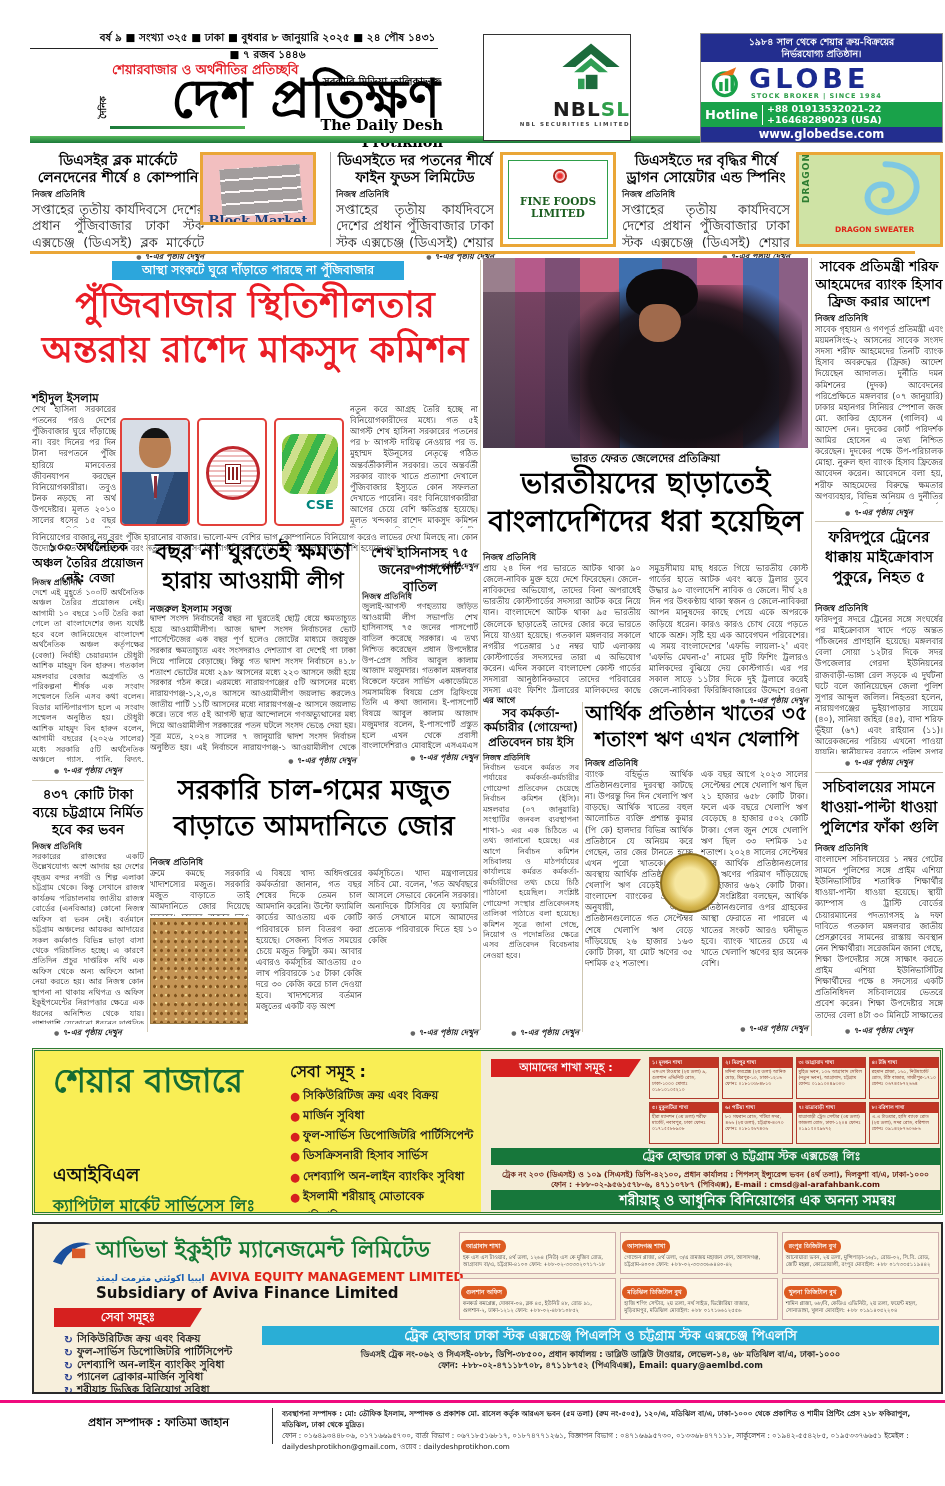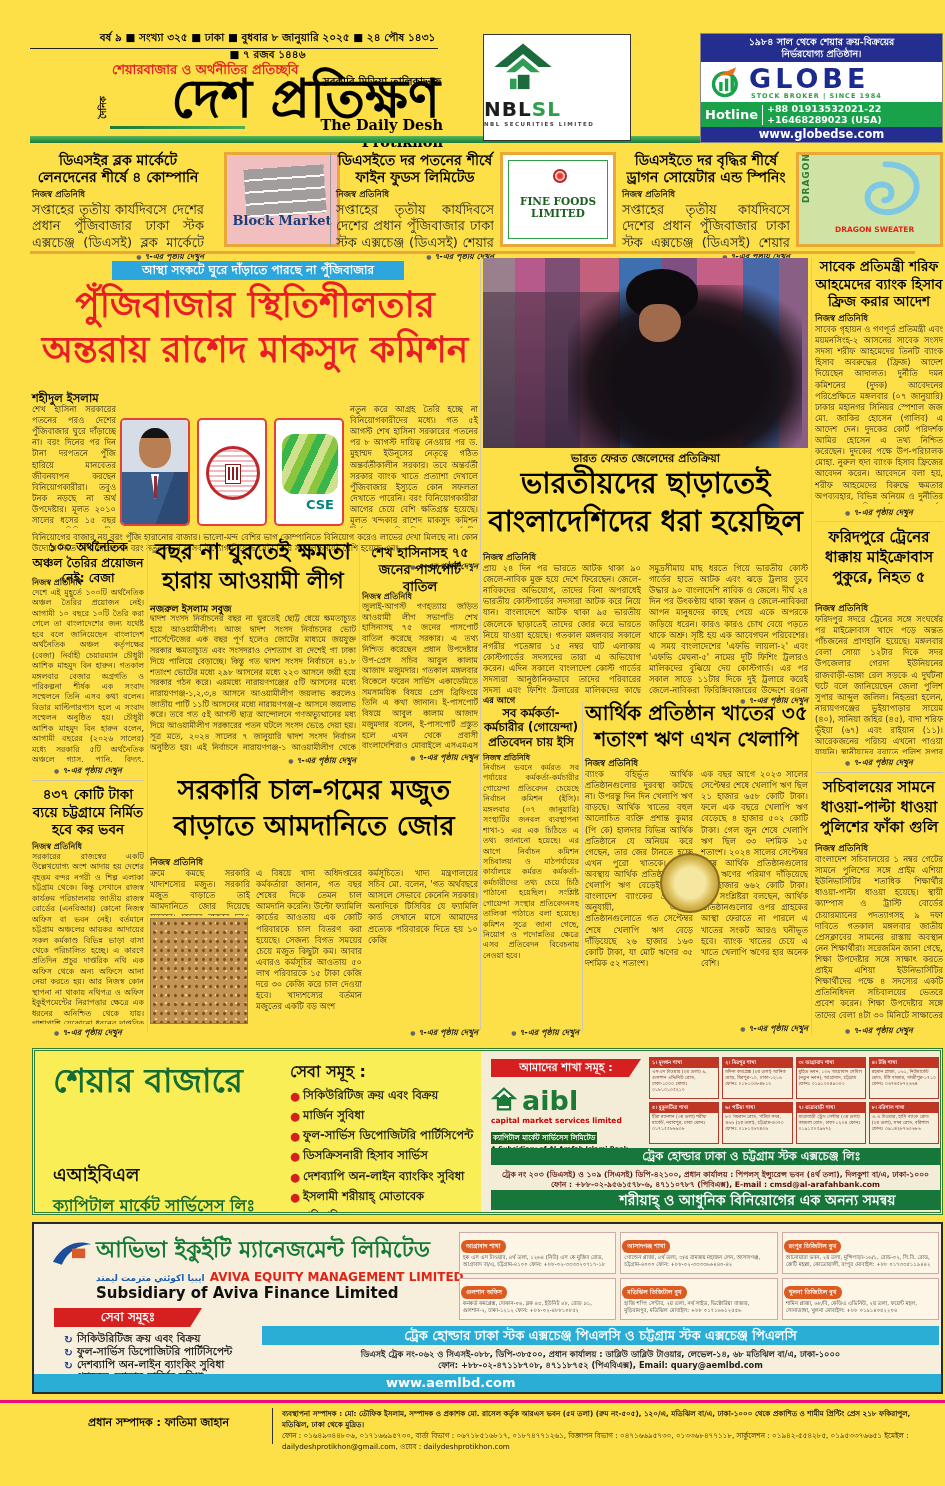--- a/index.html
+++ b/index.html
@@ -1,18 +1,18 @@
 <!DOCTYPE html>
 <html><head>
 <meta charset="utf-8">
 <style>
 *{box-sizing:border-box;margin:0;padding:0}
 html,body{background:#e9e4d5}
 body{font-family:"DejaVu Sans","Liberation Sans",sans-serif}
-.page{position:relative;width:945px;height:1486px;margin:0 auto;background:#fde047;overflow:hidden}
+.page{position:relative;width:945px;height:1486px;margin:0 auto;background:#ffffff;overflow:hidden}
 .s{position:absolute}
 .hd{font-weight:800;text-align:center;color:#000;line-height:1.2}
 .rep{font-weight:800;font-size:8.5px;color:#111}
 .bd{font-size:8.3px;line-height:1.34;text-align:justify;color:#1c1c1c;overflow:hidden}
 .jmp{font-size:8px;font-weight:800;font-style:italic;text-align:right;color:#111;white-space:nowrap}
 .jmp .dot{font-size:6px;color:#666;font-style:normal}
 .vr{position:absolute;width:1px;background:#cfc7b2}
 .hr{position:absolute;height:1px;background:#cfc7b2}
 .kicker{background:#2ca6dc;color:#fff;font-weight:800;text-align:center}
 .redline{color:#ea1d25}
@@ -50,21 +50,21 @@
   <div class="s" style="left:95px;top:30px;width:345px;text-align:center;font-size:10.5px;font-weight:700">বর্ষ ৯ ■ সংখ্যা ৩২৫ ■ ঢাকা ■ বুধবার ৮ জানুয়ারি ২০২৫ ■ ২৪ পৌষ ১৪৩১ ■ ৭ রজব ১৪৪৬</div>
   <div class="s" style="left:30px;top:48px;width:408px;height:1px;background:#222"></div>
   <div class="s" style="left:112px;top:60px;width:230px;color:#e31e25;font-size:13px;font-weight:800">শেয়ারবাজার ও অর্থনীতির প্রতিচ্ছবি</div>
   <div class="s" style="left:316px;top:74px;width:125px;font-size:10.5px;font-weight:800;text-align:right">সরকারি মিডিয়া তালিকাভুক্ত</div>
   <div class="s" style="left:92px;top:100px;font-size:9px;font-weight:800;transform:rotate(-90deg)">দৈনিক</div>
   <div class="s" style="left:100px;top:70px;width:340px;text-align:right;font-size:53px;font-weight:900;color:#000;line-height:1.1">দেশ প্রতিক্ষণ</div>
   <div class="s" style="left:110px;top:126px;width:135px;height:3px;background:linear-gradient(90deg,#1b7a3a,#4caf50)"></div>
   <div class="s" style="left:248px;top:116px;width:195px;font-family:'DejaVu Serif',serif;font-size:14.5px;font-weight:700;text-align:right">The Daily Desh Protikhon</div>
   <div class="s" style="left:30px;top:136px;width:885px;height:7px;background:linear-gradient(#58b85c,#1b7a3a)"></div>
 
-  <div class="s" style="left:483px;top:34px;width:148px;height:107px;background:#fff;border:1px solid #333;text-align:left">
+  <div class="s" style="left:483px;top:34px;width:148px;height:107px;background:#fff;border:1px solid #333;text-align:right">
     <div style="margin-top:6px">
       <svg width="78" height="52" viewBox="0 0 60 40">
           <path d="M30 2 8 20h10l12-10 12 10h10z" fill="#1c6b3c"></path>
           <path d="M30 13 17 24h7l6-5 6 5h7z" fill="#2f9e54"></path>
           <rect x="26" y="26" width="9" height="11" fill="#1c6b3c"></rect>
           <rect x="20" y="29" width="5" height="8" fill="#2f9e54"></rect>
         </svg>
     </div>
     <div style="font-size:20px;font-weight:900;letter-spacing:1px"><span style="color:#1d1d1d">NBL</span><span style="color:#2e9e49">SL</span></div>
     <div style="font-size:5.5px;font-weight:700;letter-spacing:1.5px;color:#444">NBL SECURITIES LIMITED</div>
@@ -96,21 +96,21 @@
     </div>
     <div style="height:17px;color:#fff;font-size:11.5px;font-weight:800;text-align:center">www.globedse.com</div>
   </div>
 
   <div class="s" style="left:32px;top:152px;width:172px">
     <div class="brief-h">ডিএসইর ব্লক মার্কেটে লেনদেনের শীর্ষে ৪ কোম্পানি</div>
     <div class="rep" style="margin-top:2px">নিজস্ব প্রতিনিধি</div>
     <div class="brief-b" style="height:48px">সপ্তাহের তৃতীয় কার্যদিবসে দেশের প্রধান পুঁজিবাজার ঢাকা স্টক এক্সচেঞ্জ (ডিএসই) ব্লক মার্কেটে ভিন্ন ভিন্ন খাতের ২৮টি কোম্পানির শেয়ার লেনদেন হয়েছে। কোম্পানিগুলো হলো:</div>
     <div class="jmp"><span class="dot">●</span> <span>৭-এর পৃষ্ঠায় দেখুন</span></div>
   </div>
-  <div class="adborder" style="left:224px;top:152px;width:116px;height:95px;background:#f2bfc0">
+  <div class="adborder" style="left:200px;top:152px;width:116px;height:73px;background:#f2bfc0">
     <div style="position:absolute;left:18px;top:12px;width:80px;height:48px;background:repeating-linear-gradient(#9a9a9a 0 10px,#fff 10px 12px),repeating-linear-gradient(90deg,#8d8d8d 0 18px,#fff 18px 20px);opacity:.9;transform:rotate(-4deg)"></div>
     <div style="position:absolute;left:0;right:0;top:58px;text-align:center;font-family:'DejaVu Serif',serif;font-size:13px;font-weight:800;color:#1a3f7a">Block Market</div>
   </div>
   <div class="vr" style="left:330px;top:152px;height:95px;background:#999"></div>
   <div class="s" style="left:336px;top:152px;width:158px">
     <div class="brief-h">ডিএসইতে দর পতনের শীর্ষে ফাইন ফুডস লিমিটেড</div>
     <div class="rep" style="margin-top:2px">নিজস্ব প্রতিনিধি</div>
     <div class="brief-b" style="height:48px">সপ্তাহের তৃতীয় কার্যদিবসে দেশের প্রধান পুঁজিবাজার ঢাকা স্টক এক্সচেঞ্জ (ডিএসই) শেয়ার দর পতনের শীর্ষে এসেছে খাদ্য ও আনুষঙ্গিক খাতের কোম্পানি ফাইন ফুডস লিমিটেড।</div>
     <div class="jmp"><span class="dot">●</span> <span>৭-এর পৃষ্ঠায় দেখুন</span></div>
   </div>
@@ -249,30 +249,20 @@
       <ul class="svc" style="position:absolute;left:255px;top:34px;width:185px;font-size:11.5px;line-height:1.75">
         <li><span class="blt">●</span><span>সিকিউরিটিজ ক্রয় এবং বিক্রয়</span></li>
         <li><span class="blt">●</span><span>মার্জিন সুবিধা</span></li>
         <li><span class="blt">●</span><span>ফুল-সার্ভিস ডিপোজিটরি পার্টিসিপেন্ট</span></li>
         <li><span class="blt">●</span><span>ডিসক্রিসনারী হিসাব সার্ভিস</span></li>
         <li><span class="blt">●</span><span>দেশব্যাপি অন-লাইন ব্যাংকিং সুবিধা</span></li>
         <li><span class="blt">●</span><span>ইসলামী শরীয়াহ্ মোতাবেক পরিচালিত</span></li>
       </ul>
     </div>
     <div class="redban" style="position:absolute;left:456px;top:8px;width:150px;height:18px;font-size:11px;line-height:18px">আমাদের শাখা সমূহ :</div>
-    <div style="position:absolute;left:456px;top:34px;width:152px">
-      <span style="vertical-align:middle"><svg width="26" height="26" viewBox="0 0 30 30">
-            <path d="M15 3 3 14h5v13h14V14h5z" fill="#fff" stroke="#1b7a36" stroke-width="2.5"></path>
-            <path d="M15 9l-6 5v9h12v-9z" fill="#1b7a36"></path>
-          </svg></span>
-      <span style="font-size:27px;font-weight:900;color:#1b7a36;vertical-align:middle">aibl</span>
-      <div style="font-size:7.5px;font-weight:700;color:#c00">capital market services limited</div>
-      <div style="font-size:7px;font-weight:700;color:#fff;background:#1b5e20;display:inline-block;padding:0 2px">ক্যাপিটাল মার্কেট সার্ভিসেস লিমিটেড</div>
-      <div style="font-size:6.5px;font-weight:800;color:#111;margin-top:1px">A Subsidiary of Al-Arafah Islami Bank Ltd.</div>
-    </div>
     <div style="position:absolute;left:614px;top:6px;width:290px;display:grid;grid-template-columns:repeat(4,1fr);gap:3px">
       <div class="bbox" style="height:42px">
           <div class="bt" style="font-size:5px">১। মূলধন শাখা</div>
           <div class="ba" style="font-size:4.6px">এসএস টাওয়ার (২য় তলা) ৯, গুলশান এভিনিউ রোড, ঢাকা-১০০০ মোবাঃ ০১৮১০১০৫২১০</div>
         </div>
       <div class="bbox" style="height:42px">
           <div class="bt" style="font-size:5px">২। মিরপুর শাখা</div>
           <div class="ba" style="font-size:4.6px">মদিনা কমপ্লেক্স (২য় তলা) আনিক মোড়, মিরপুর-১০, ঢাকা-১২১৬ ফোনঃ ০১৮১৩৩৮৪৮১৩</div>
         </div>
       <div class="bbox" style="height:42px">
@@ -329,21 +319,20 @@
       <div class="obox" style="height:42px"><div class="bt" style="font-size:6px">আগ্রাবাদ শাখা</div><div class="ba" style="font-size:5.3px">হক এস এস টাওয়ার, ৪র্থ তলা, ১২৬৪ (নিউ) এস কে মুজিব রোড, আগ্রাবাদ বা/এ, চট্টগ্রাম-৪১০০ ফোন: +৮৮-০২-৩৩৩৩২০৭১৭-১৮</div></div>
       <div class="obox" style="height:42px"><div class="bt" style="font-size:6px">আসাদগঞ্জ শাখা</div><div class="ba" style="font-size:5.3px">গোল্ডেন প্লাজা, ৪র্থ তলা, ৩/এ রামজয় মহাজন লেন, আসাদগঞ্জ, চট্টগ্রাম-৪০০০ ফোন: +৮৮-০২-৩৩৩৩৬৬৪৪০-৪২</div></div>
       <div class="obox" style="height:42px"><div class="bt" style="font-size:6px">রংপুর ডিজিটাল বুথ</div><div class="ba" style="font-size:5.3px">আনোয়ারা ভবন, ২য় তলা, মুন্সিপাড়া-১৬/১, রোড-০২, সি.বি. রোড, জেটি মহল্লা, কোতোয়ালী, রংপুর মোবাইল: +৮৮ ০১৭৩৩৫১১৯৪৪২</div></div>
       <div class="obox" style="height:42px"><div class="bt" style="font-size:6px">গুলশান অফিস</div><div class="ba" style="font-size:5.3px">কনকর্ড কমপ্লেক্স, দোকান-০৪, ব্লক ৪৫, ইউনিট ৪৮, রোড ৯১, গুলশান-২, ঢাকা-১২১২ ফোন: +৮৮-০২-৪৮৮১০৮৫২</div></div>
       <div class="obox" style="height:42px"><div class="bt" style="font-size:6px">মতিঝিল ডিজিটাল বুথ</div><div class="ba" style="font-size:5.3px">হাজি শপিং সেন্টার, ২য় তলা, নর্থ সাইড, ভিক্টোরিয়া বাজার, মুড়িরামপুর, মতিঝিল মোবাইল: +৮৮ ০১৭১৬৬১২৫৫৬</div></div>
       <div class="obox" style="height:42px"><div class="bt" style="font-size:6px">খুলনা ডিজিটাল বুথ</div><div class="ba" style="font-size:5.3px">শামিন প্লাজা, ৬৮/বি, কেডিএ এভিনিউ, ২য় তলা, ফয়েন্ট মহল, সোনাডাঙ্গা, খুলনা মোবাইল: +৮৮ ০১৯১৪০৫২২০৪</div></div>
     </div>
     <div class="cyan" style="position:absolute;left:228px;top:102px;width:677px;height:19px;font-size:13px;line-height:19px;text-align:center">ট্রেক হোল্ডার ঢাকা স্টক এক্সচেঞ্জ পিএলসি ও চট্টগ্রাম স্টক এক্সচেঞ্জ পিএলসি</div>
     <div style="position:absolute;left:228px;top:124px;width:677px;text-align:center;font-size:8.3px;font-weight:800;color:#222">ডিএসই ট্রেক নং-০৬২ ও সিএসই-০৮৮, ডিপি-৩৮৫০০, প্রধান কার্যালয় : ডাব্লিউ ডাব্লিউ টাওয়ার, লেভেল-১৪, ৬৮ মতিঝিল বা/এ, ঢাকা-১০০০</div>
     <div style="position:absolute;left:228px;top:135px;width:677px;text-align:center;font-size:8.3px;font-weight:800;color:#222">ফোন: +৮৮-০২-৪৭১১৮৭০৮, ৪৭১১৮৭৫২ (পিএবিএক্স), Email: quary@aemlbd.com</div>
-    <div class="cyan" style="position:absolute;left:0;top:150px;width:100%;height:18px;font-size:13px;line-height:18px;padding-left:352px">www.aemlbd.com</div>
   </div>
 
   <div class="s" style="left:0;top:1400px;width:945px;height:3px;background:#ef0a7e"></div>
   <div class="s" style="left:88px;top:1414px;font-size:11px;font-weight:800">প্রধান সম্পাদক : ফাতিমা জাহান</div>
   <div class="s" style="left:272px;top:1408px;width:1px;height:36px;background:#333"></div>
   <div class="s" style="left:282px;top:1408px;width:652px;font-size:7.2px;line-height:1.55;color:#111">
     <div style="font-weight:700">ব্যবস্থাপনা সম্পাদক : মো: তৌফিক ইসলাম, সম্পাদক ও প্রকাশক মো. রাসেল কর্তৃক আরএস ভবন (৫ম তলা) (রুম নং-৫০৫), ১২০/এ, মতিঝিল বা/এ, ঢাকা-১০০০ থেকে প্রকাশিত ও শামীম প্রিন্টিং প্রেস ২১৮ ফকিরাপুল, মতিঝিল, ঢাকা থেকে মুদ্রিত।</div>
     <div>ফোন : ০১৬৪৯৩৪৪৮০৬, ০১৭১৬৬৯৫৭৩০, বার্তা বিভাগ : ০৬৭১৮৫১৬৮১৭, ০১৮৭৪৭৭১২৬১, বিজ্ঞাপন বিভাগ : ০৪৭১৬৬৯৫৭৩০, ০১৩৩৬৮৪৭৭১১৮, সার্কুলেশন : ০১৯৪২-৫৫৪২৮৫, ০১৯৫৩৩৭৬৬৫১ ইমেইল : dailydeshprotikhon@gmail.com, ওয়েব : dailydeshprotikhon.com</div>
   </div>
 

